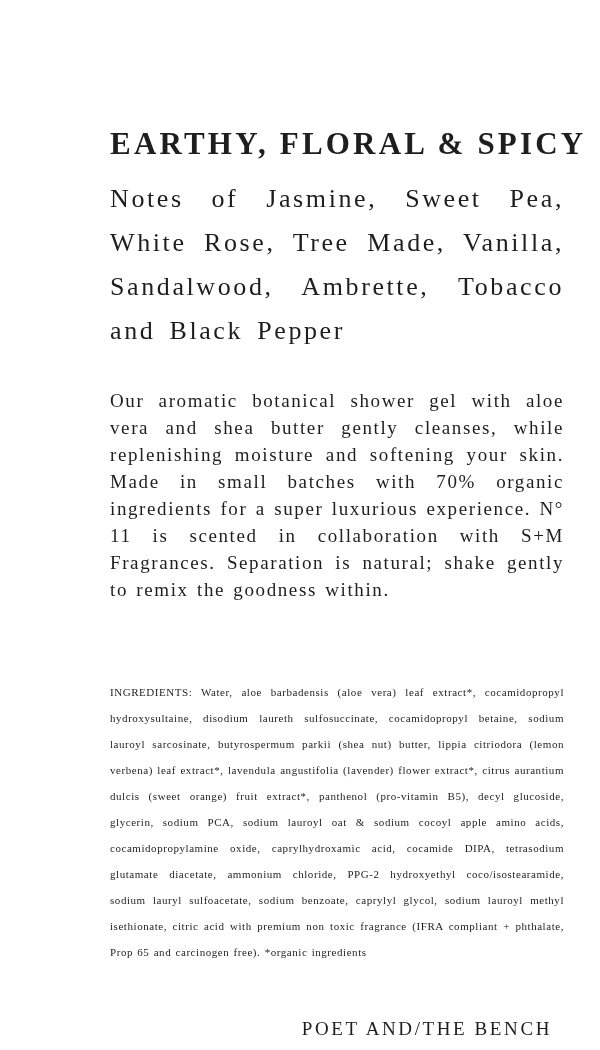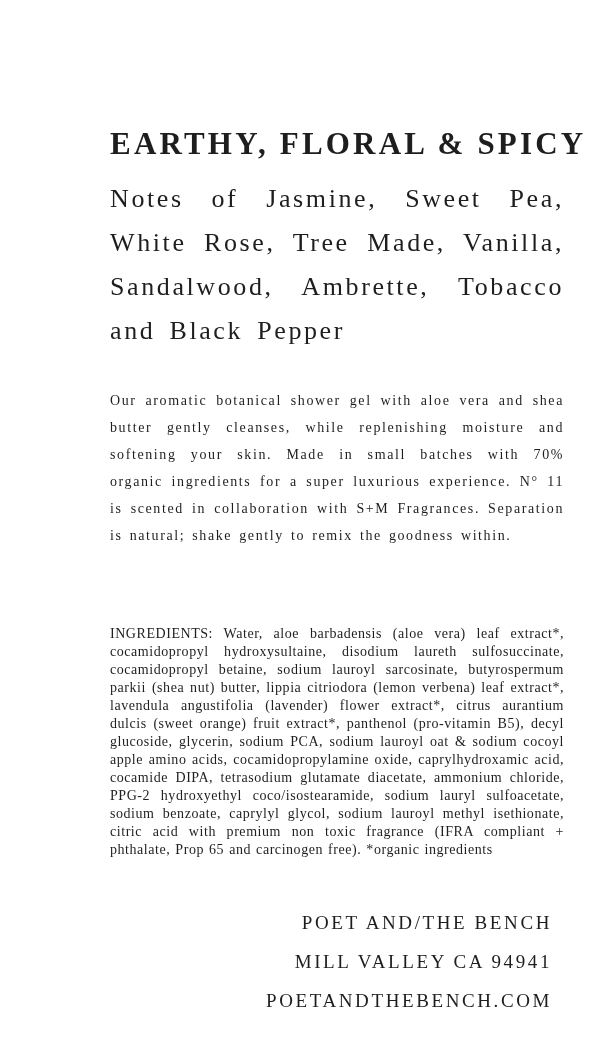--- a/index.html
+++ b/index.html
@@ -31,38 +31,38 @@
     font-size:26px;
     font-weight:400;
     letter-spacing:2.6px;
     word-spacing:5px;
     line-height:44px;
     text-align:justify;
     color:var(--ink);
   }
   .body-copy{
     margin-top:34px;
-    font-size:14px;
+    font-size:19px;
     font-weight:400;
     letter-spacing:1.6px;
     word-spacing:2px;
     line-height:27px;
     text-align:justify;
     color:var(--ink);
   }
   .atmosphere{
     margin-top:27px;
   }
   .ingredients{
     margin-top:76px;
-    font-size:14px;
+    font-size:11px;
     font-weight:400;
     letter-spacing:0.55px;
     word-spacing:1px;
-    line-height:18px;
+    line-height:26px;
     text-align:justify;
     color:var(--ink);
   }
   .footer{
     margin-top:50px;
     text-align:right;
     font-size:19px;
     letter-spacing:2.6px;
     line-height:27px;
     color:var(--ink);

